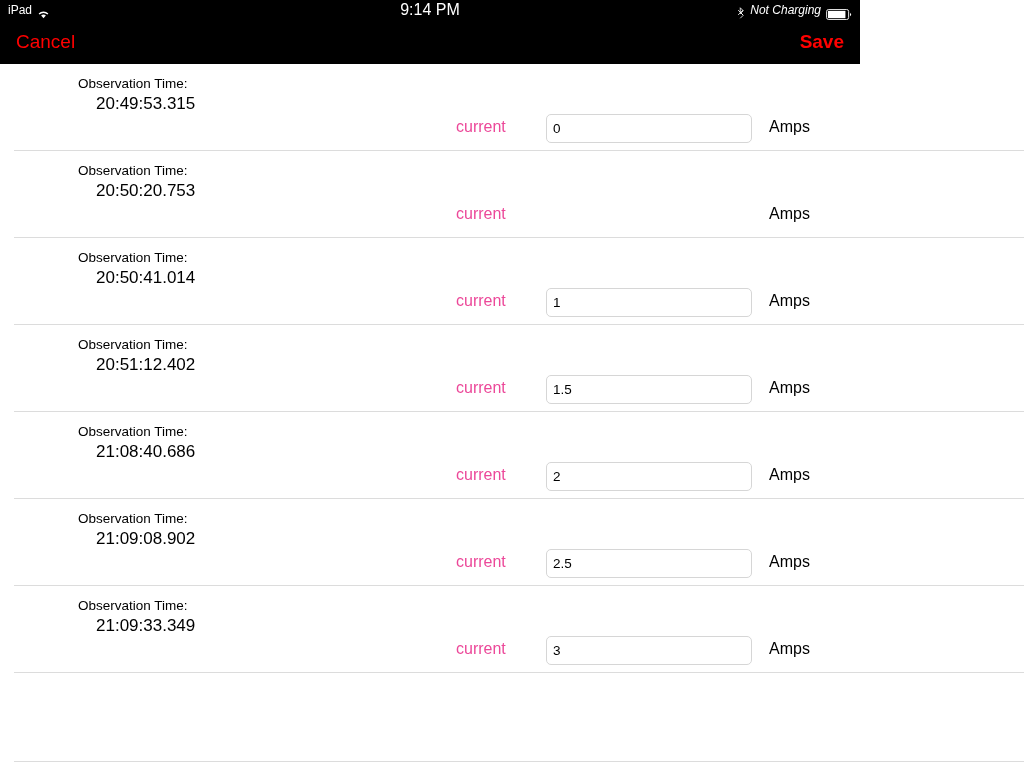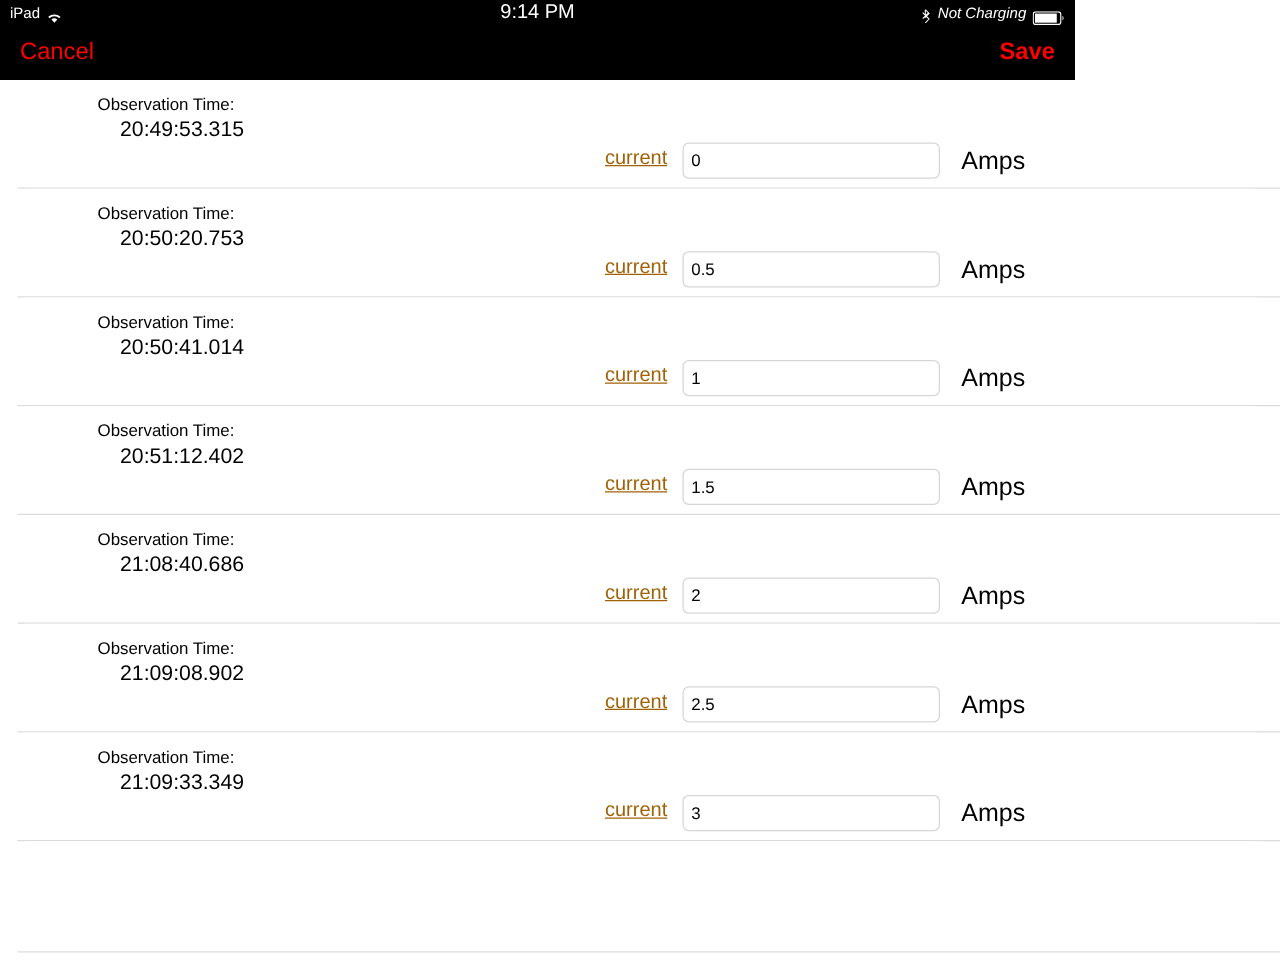--- a/index.html
+++ b/index.html
@@ -83,43 +83,42 @@
   }
   .obs-value {
     position:absolute;
     left:96px; top:30px;
     font-size:17px;
     color:#000;
     white-space:nowrap;
   }
   .current-label {
     position:absolute;
-    left:484px; top:54px;
+    left:456px; top:54px;
     font-size:16px;
-    color:#a16207;
-    white-space:nowrap;
-    text-decoration:underline;
+    color:#ec4899;
+    white-space:nowrap;
   }
   .current-input {
     position:absolute;
     left:546px; top:50px;
     width:206px; height:29px;
     border:1px solid #d6d6d6;
     border-radius:5px;
     background:#fff;
     font-family:"Liberation Sans", sans-serif;
     font-size:13.5px;
     color:#000;
     padding:0 6px;
     outline:none;
   }
   .units-label {
     position:absolute;
     left:769px; top:54px;
-    font-size:20px;
+    font-size:16px;
     color:#000;
     white-space:nowrap;
   }
   .row-empty { height:89px; }
 </style>
 </head>
 <body>
 
 <div id="app">
 
@@ -163,21 +162,20 @@
         <div class="obs-label">Observation Time:</div>
         <div class="obs-value">20:49:53.315</div>
         <div class="current-label">current</div>
         <input class="current-input" type="text" value="0" style="">
         <div class="units-label">Amps</div>
       </div>
       <div class="row">
         <div class="obs-label">Observation Time:</div>
         <div class="obs-value">20:50:20.753</div>
         <div class="current-label">current</div>
-        <input class="current-input" type="text" value="0.5" style="">
         <div class="units-label">Amps</div>
       </div>
       <div class="row">
         <div class="obs-label">Observation Time:</div>
         <div class="obs-value">20:50:41.014</div>
         <div class="current-label">current</div>
         <input class="current-input" type="text" value="1" style="">
         <div class="units-label">Amps</div>
       </div>
       <div class="row">

